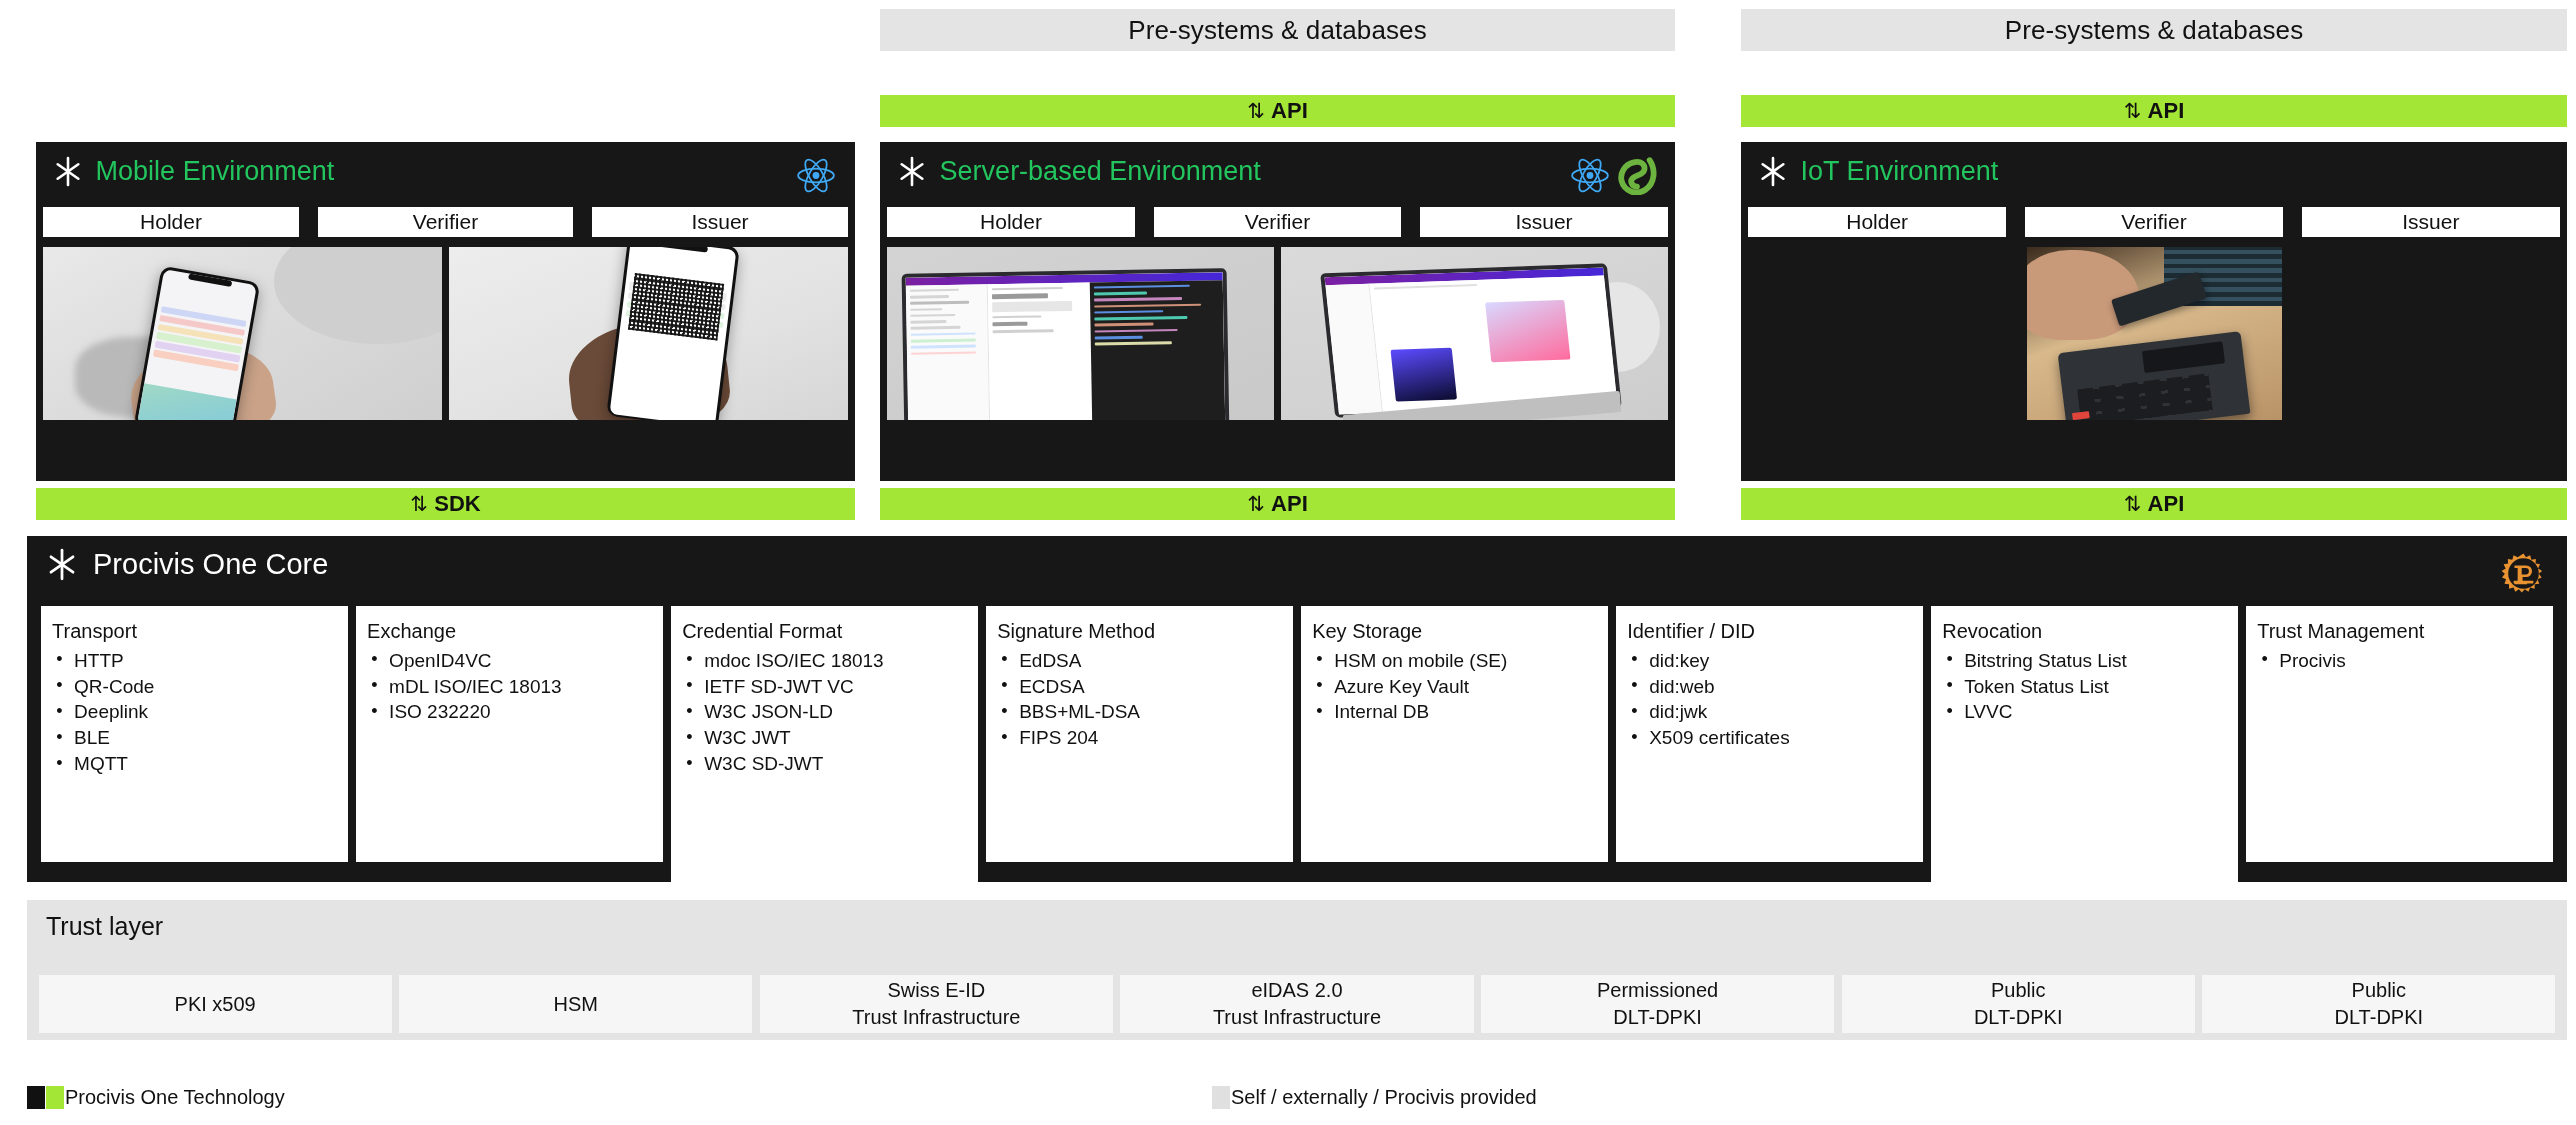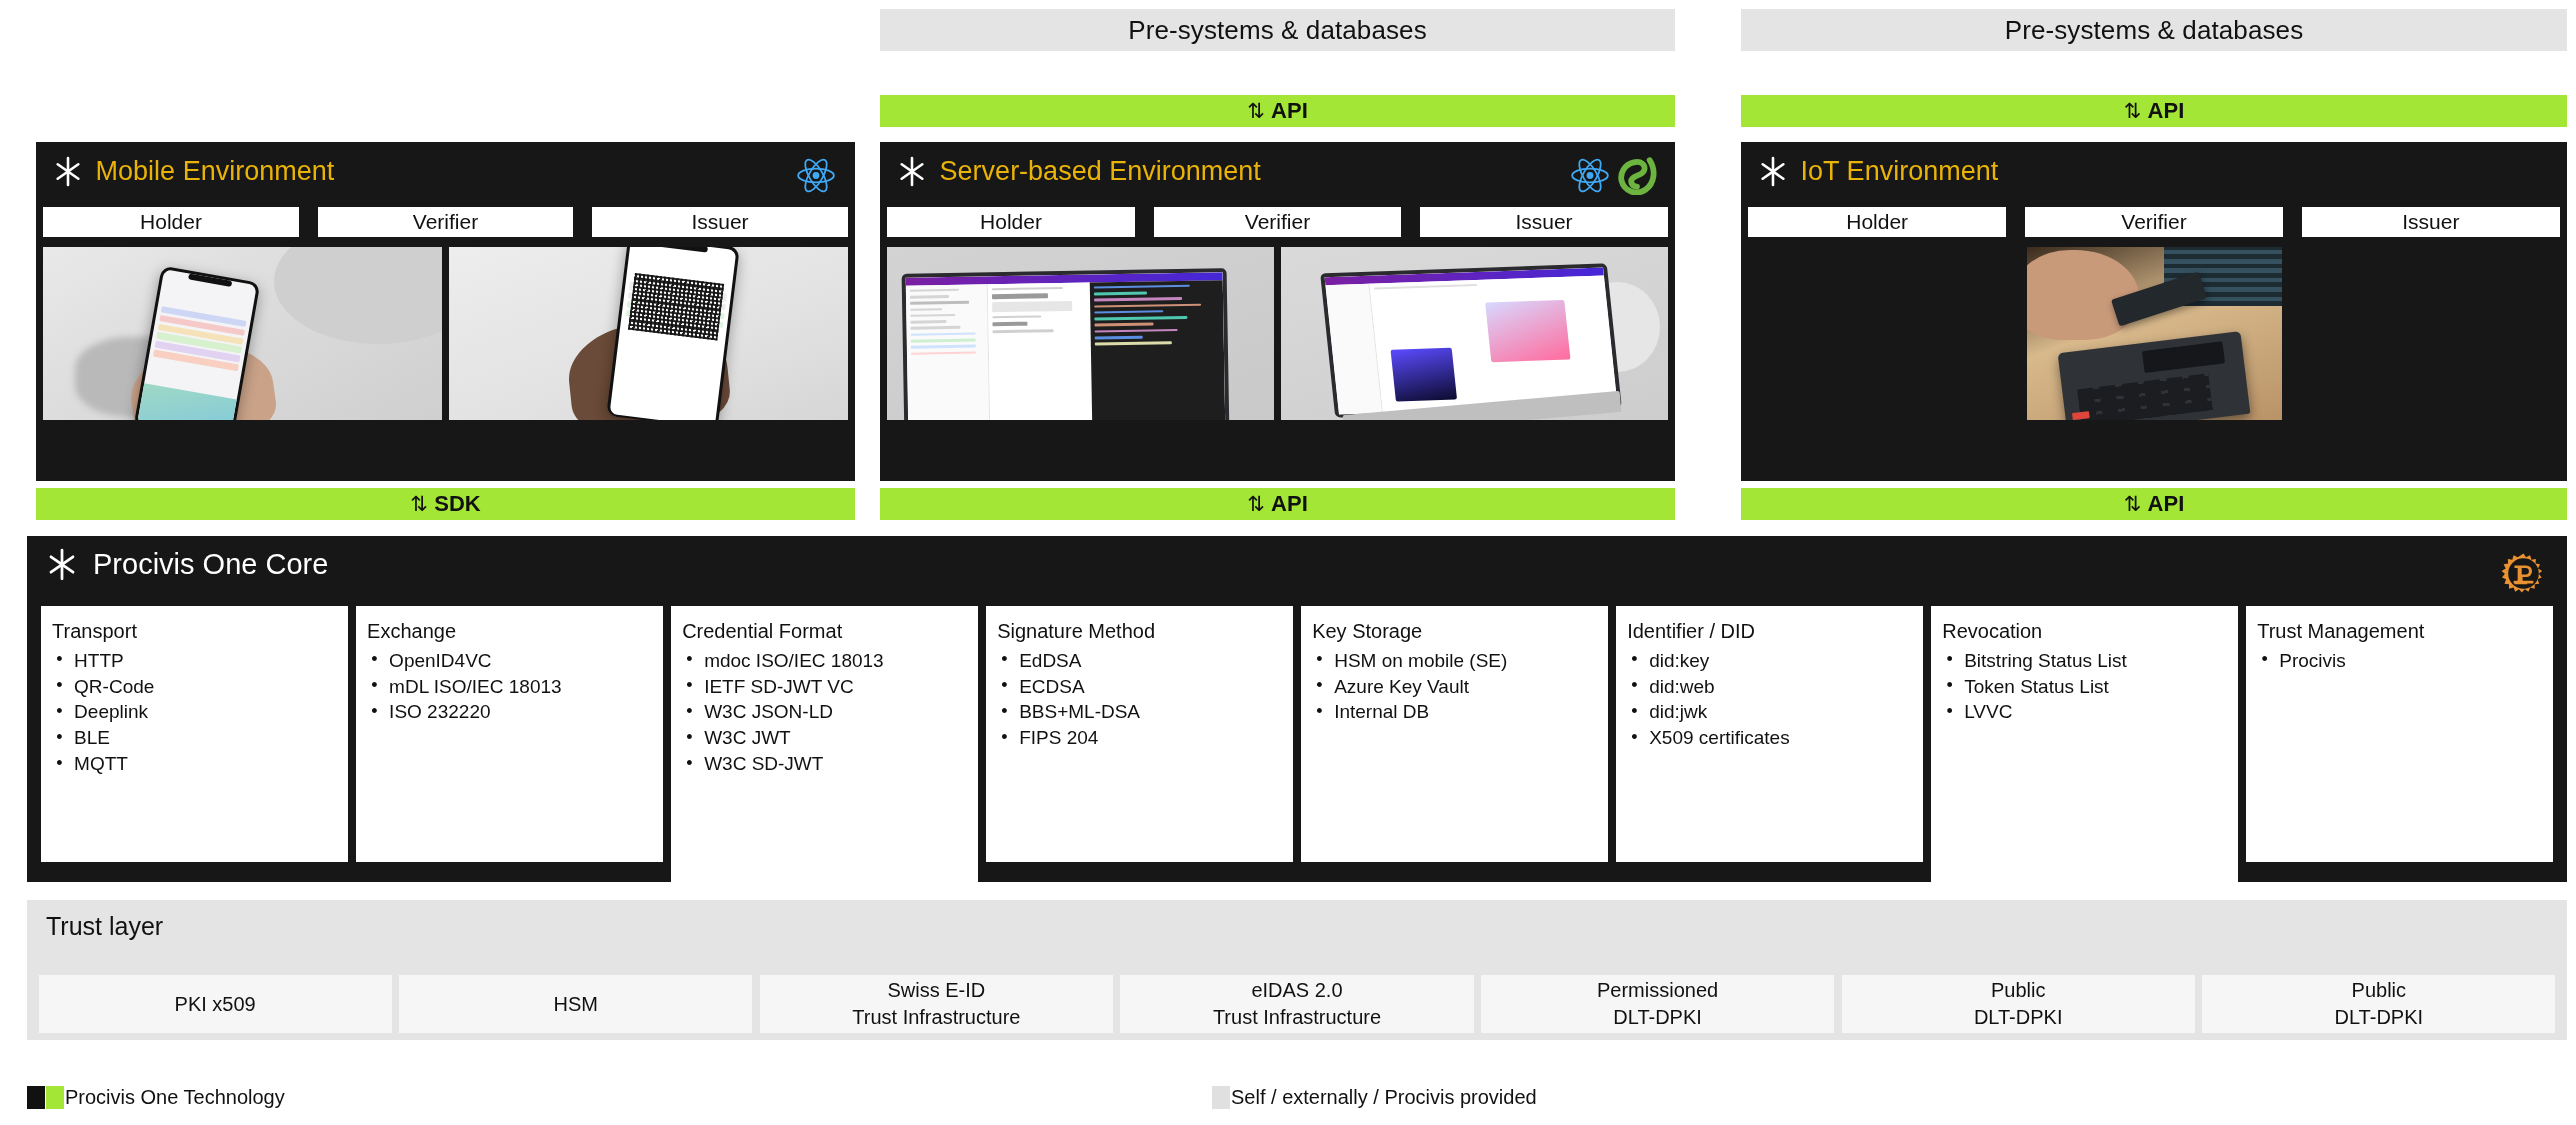--- a/index.html
+++ b/index.html
@@ -26,21 +26,21 @@
   }
   .api-bar .arrows { margin-right: 6.3px; font-weight: 400; font-size: 21px; }
 
   .env {
     position: absolute;
     background: #171717;
   }
   .env-title {
     position: absolute; left: 18px; top: 13.6px;
     display: flex; align-items: center; gap: 13.6px;
-    color: #eab308; font-size: 27px;
+    color: #22c55e; font-size: 27px;
   }
   .env-icons {
     position: absolute; right: 18px; top: 13.6px;
     display: flex; align-items: center; gap: 7.3px;
   }
   .role-row {
     position: absolute; left: 7.3px; right: 7.3px;
     display: flex; gap: 19px;
   }
   .role {

